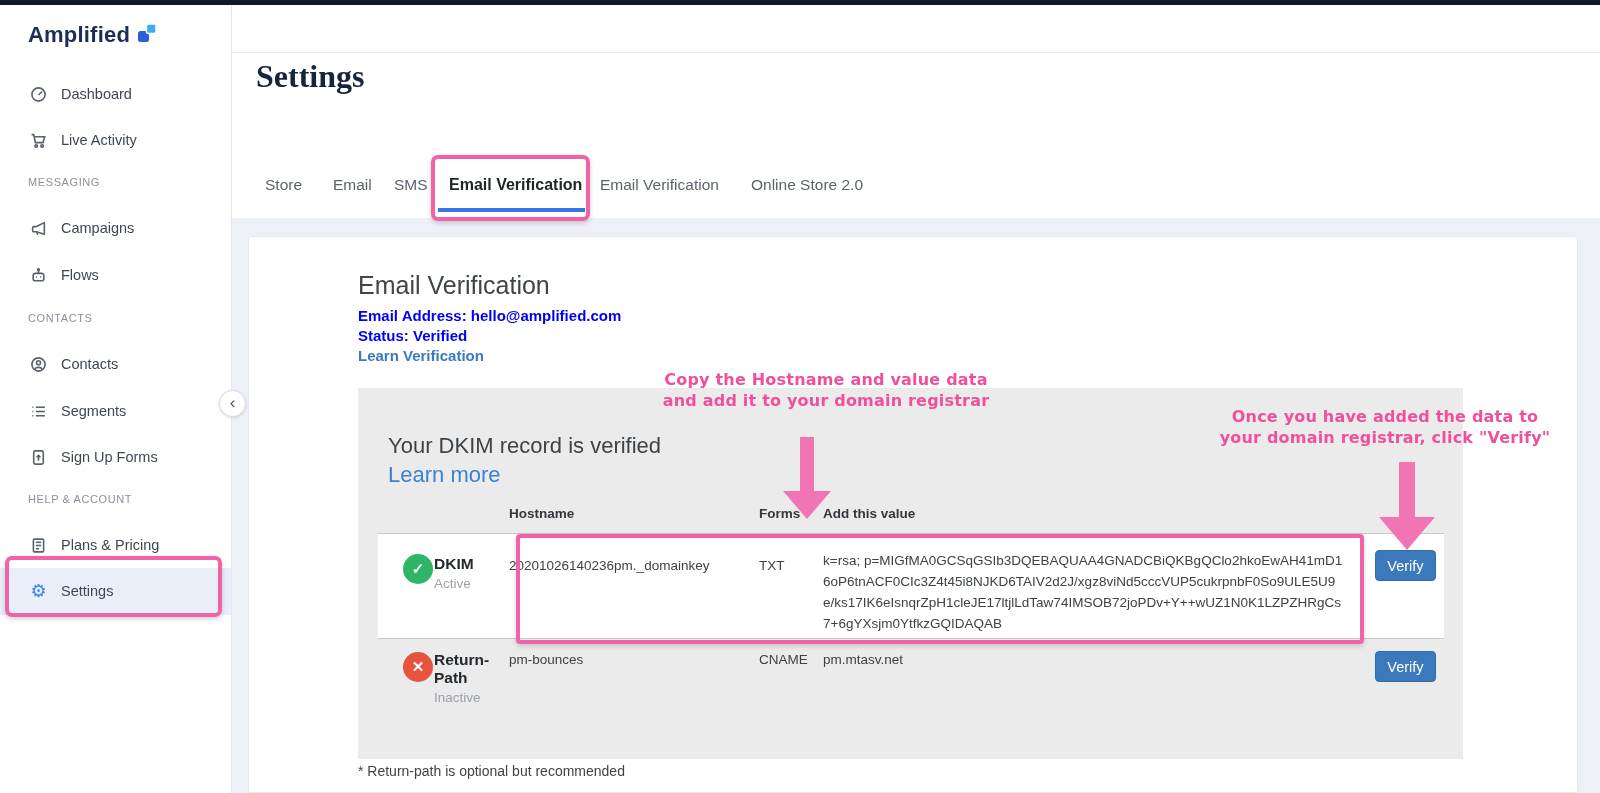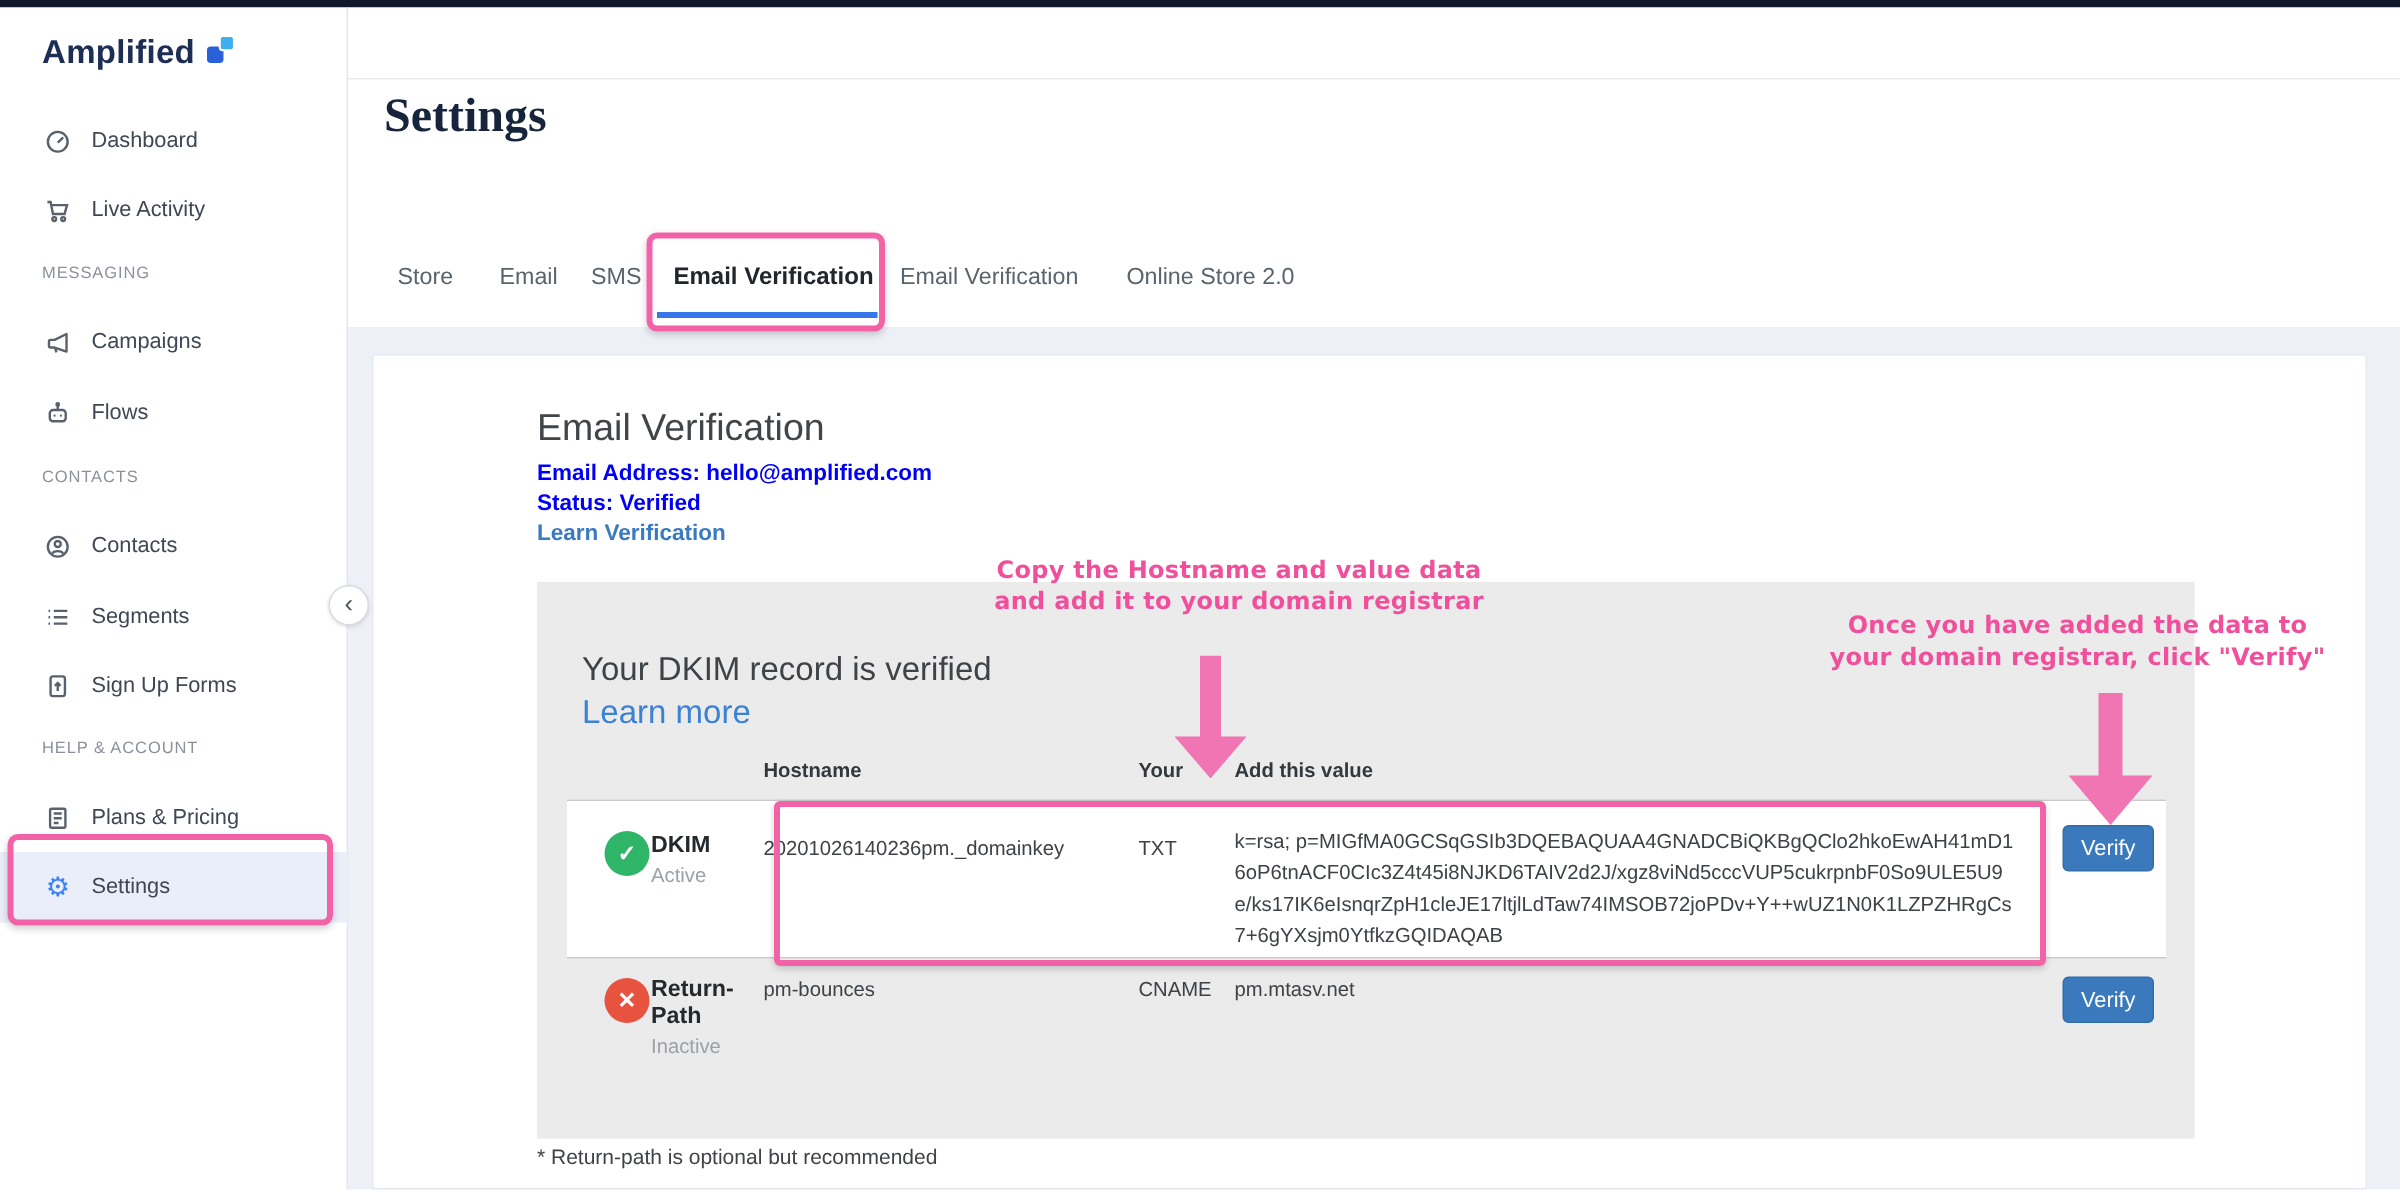--- a/index.html
+++ b/index.html
@@ -219,21 +219,21 @@
     <h2 class="abs ev-heading" style="margin:0;font-weight:normal;">Email Verification</h2>
     <div class="abs blue-line" style="top:70px;">Email Address: hello@amplified.com</div>
     <div class="abs blue-line" style="top:90px;">Status: Verified</div>
     <div class="abs reset-link">Learn Verification</div>
 
     <div class="abs panel">
       <div class="abs dkim-heading">Your DKIM record is verified</div>
       <div class="abs learn-more">Learn more</div>
 
       <span class="abs col-head" style="left:151px;">Hostname</span>
-      <span class="abs col-head" style="left:401px;">Your</span>
+      <span class="abs col-head" style="left:401px;">Forms</span>
       <span class="abs col-head" style="left:465px;">Add this value</span>
 
       <div class="abs row1">
         <div class="abs status-dot dot-green" style="left:25px;top:20px;">
           <span>✓</span>
         </div>
         <div class="abs rec-name" style="left:56px;top:21px;">DKIM</div>
         <div class="abs rec-status" style="left:56px;top:42px;">Active</div>
         <div class="abs cell" style="left:131px;top:24px;">20201026140236pm._domainkey</div>
         <div class="abs cell" style="left:381px;top:24px;">TXT</div>

